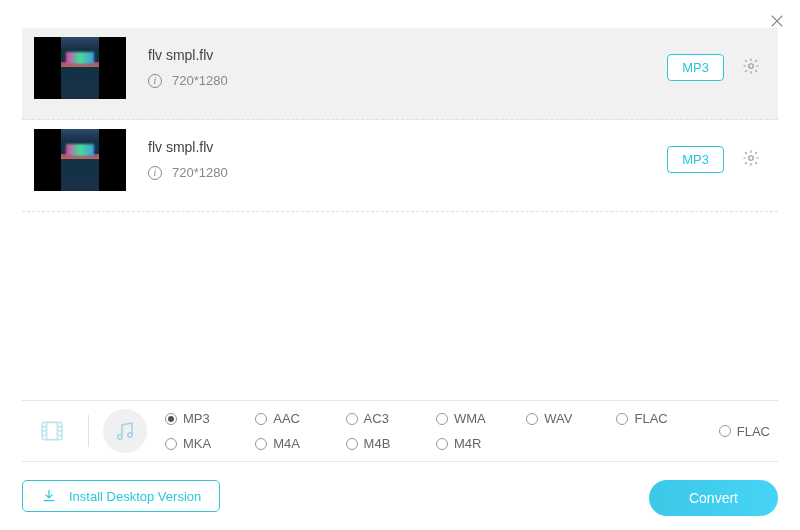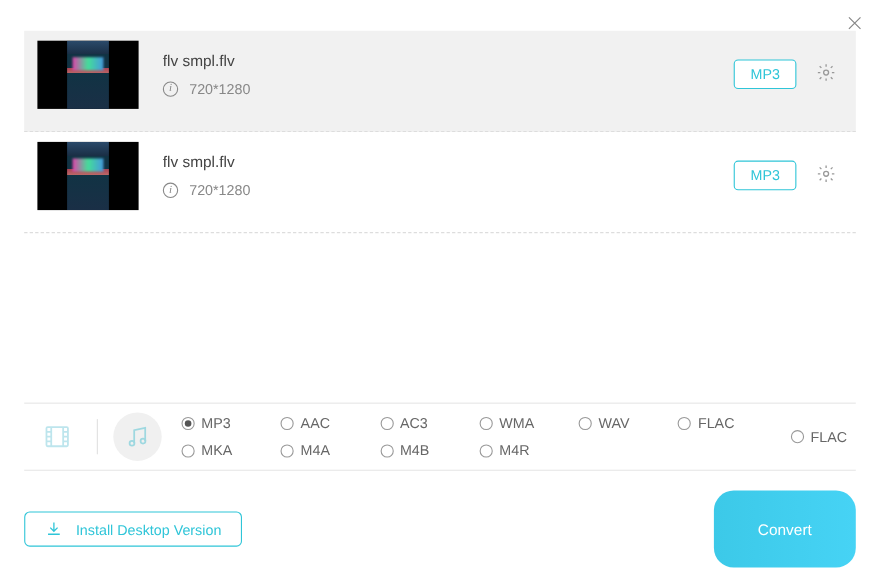--- a/index.html
+++ b/index.html
@@ -122,39 +122,39 @@
     width: 12px; height: 12px; border: 1.5px solid #999; border-radius: 50%;
     display: inline-block; position: relative;
   }
   .radio-opt.checked .radio-circle::after {
     content:""; position:absolute; top:2px; left:2px; width:6px; height:6px;
     background:#555; border-radius:50%;
   }
   .footer-bar {
     display: flex;
     justify-content: space-between;
-    align-items: center;
+    align-items: flex-start;
     margin-top: 18px;
   }
   .install-btn {
     display: flex; align-items: center; gap: 12px;
     border: 1px solid #2fc5d8;
     color: #2fc5d8;
     border-radius: 5px;
     padding: 7px 18px;
     cursor: pointer;
     font-size: 13px;
     background: #fff;
   }
   .convert-btn {
     background: linear-gradient(90deg, #3cc9e8, #46d3f5);
     color: #fff;
     border: none;
     border-radius: 18px;
-    padding: 27px 40px;
+    padding: 10px 40px;
     font-size: 14px;
     cursor: pointer;
   }
 </style>
 </head>
 <body>
 
 <div class="close-btn">
   <svg viewBox="0 0 24 24" fill="none">
       <path d="M5 5 L19 19 M19 5 L5 19"></path>

